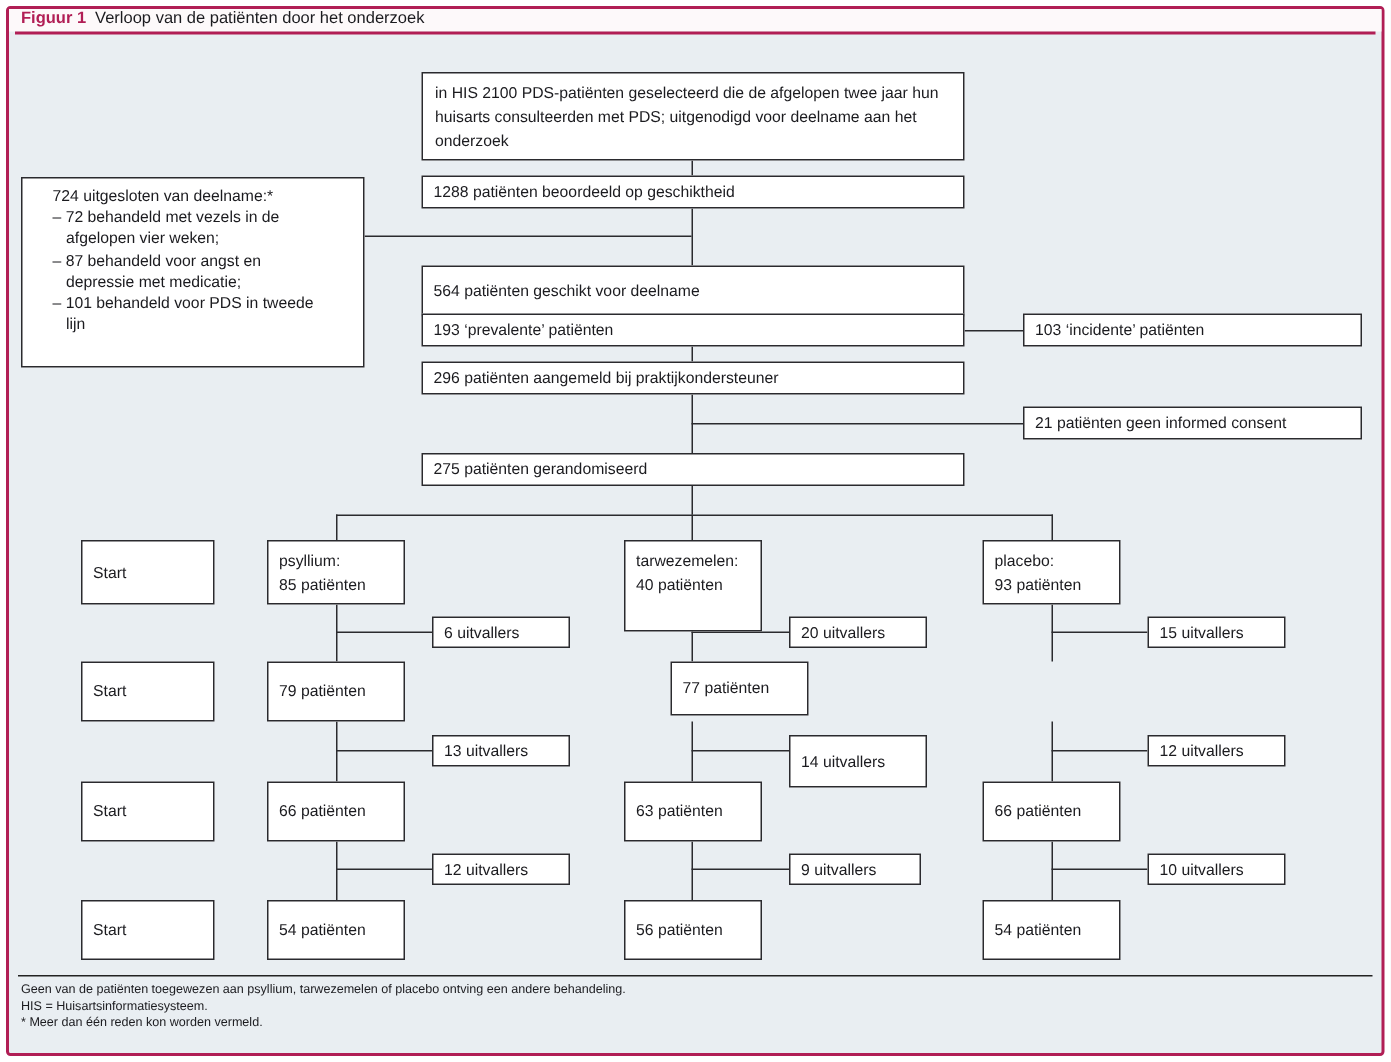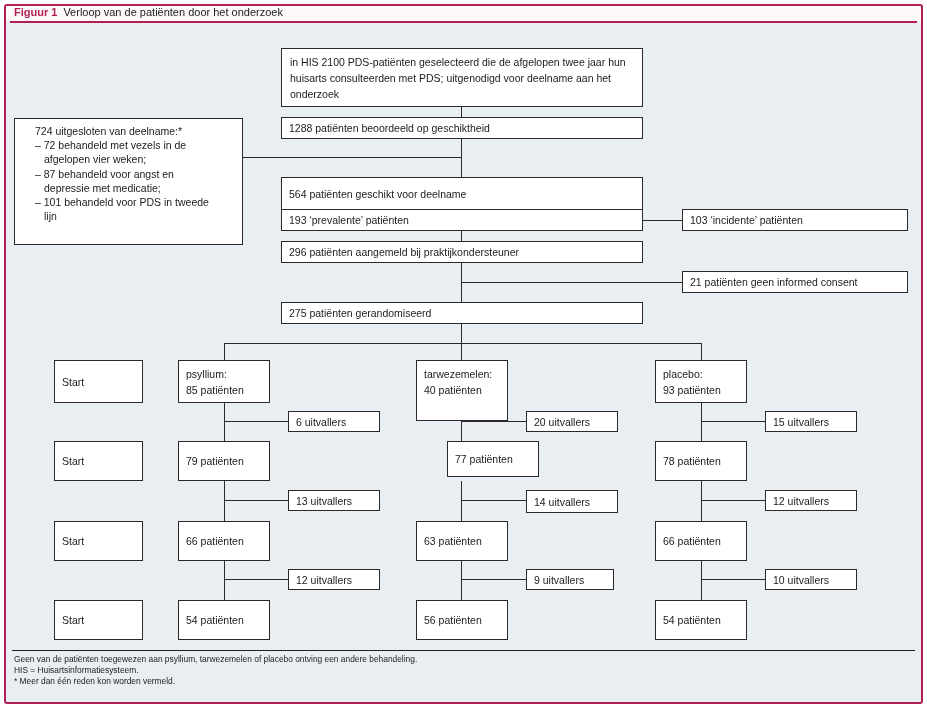--- a/index.html
+++ b/index.html
@@ -105,31 +105,30 @@
   <div class="box cv" style="left:178px; top:521px; width:92px; height:40px;">66 patiënten</div>
   <div class="box cv" style="left:288px; top:569px; width:92px; height:21px;">12 uitvallers</div>
   <div class="box cv" style="left:178px; top:600px; width:92px; height:40px;">54 patiënten</div>
 
   <div class="box armhead" style="left:416px; top:360px; width:92px; height:61px;">
     <div>tarwezemelen:</div>
     <div>40 patiënten</div>
   </div>
   <div class="box cv" style="left:526px; top:411px; width:92px; height:21px;">20 uitvallers</div>
   <div class="box cv" style="left:416px; top:441px; width:92px; height:36px;margin-left:31px;">77 patiënten</div>
-  <div class="box cv" style="left:526px; top:490px; width:92px; height:23px;">14 uitvallers</div>
+  <div class="box cv" style="left:526px; top:490px; width:92px; height:35px;">14 uitvallers</div>
   <div class="box cv" style="left:416px; top:521px; width:92px; height:40px;">63 patiënten</div>
   <div class="box cv" style="left:526px; top:569px; width:88px; height:21px;">9 uitvallers</div>
   <div class="box cv" style="left:416px; top:600px; width:92px; height:40px;">56 patiënten</div>
 
   <div class="box armhead" style="left:655px; top:360px; width:92px; height:43px;">
     <div>placebo:</div>
     <div>93 patiënten</div>
   </div>
   <div class="box cv" style="left:765px; top:411px; width:92px; height:21px;">15 uitvallers</div>
-  <div class="box cv" style="left:655px; top:441px; width:92px; height:40px;">78 patiënten</div>
   <div class="box cv" style="left:765px; top:490px; width:92px; height:21px;">12 uitvallers</div>
   <div class="box cv" style="left:655px; top:521px; width:92px; height:40px;">66 patiënten</div>
   <div class="box cv" style="left:765px; top:569px; width:92px; height:21px;">10 uitvallers</div>
   <div class="box cv" style="left:655px; top:600px; width:92px; height:40px;">54 patiënten</div>
 
   <div class="footer-rule"></div>
   <div class="footnote" style="top:654px;">Geen van de patiënten toegewezen aan psyllium, tarwezemelen of placebo ontving een andere behandeling.</div>
   <div class="footnote" style="top:665px;">HIS = Huisartsinformatiesysteem.</div>
   <div class="footnote" style="top:676px;">* Meer dan één reden kon worden vermeld.</div>
 </div>

